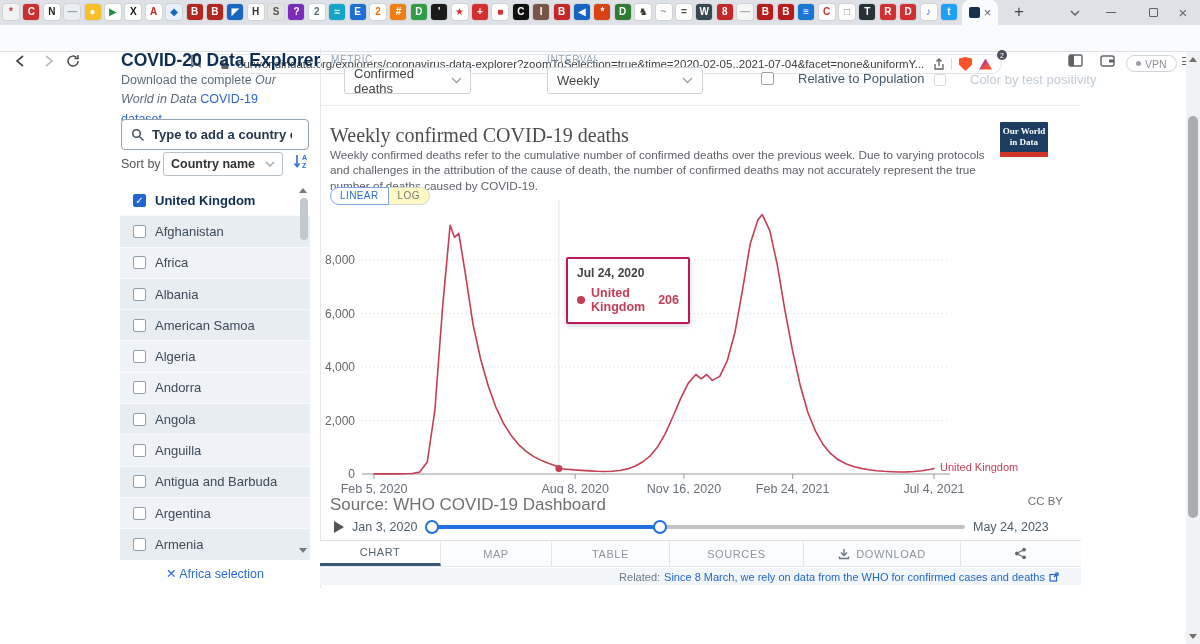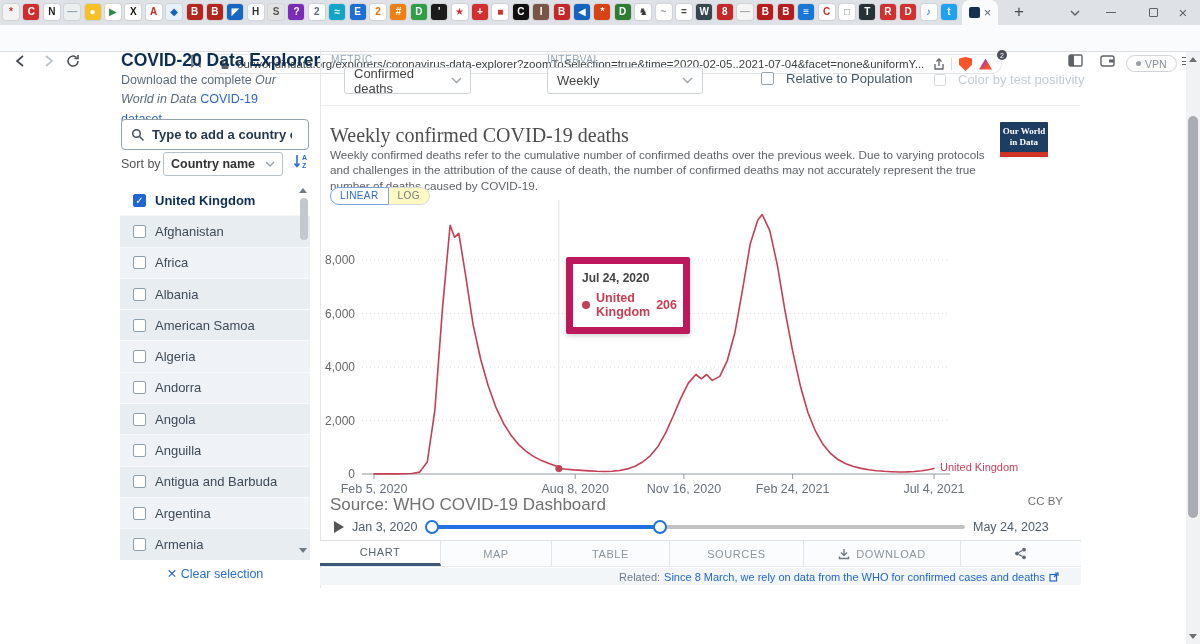--- a/index.html
+++ b/index.html
@@ -83,40 +83,40 @@
   #clear-sel{position:absolute;left:120px;top:566px;width:190px;text-align:center;font-size:12.5px;color:#2b6cd4}
 
   
   #v-divider{position:absolute;left:320px;top:49px;width:1px;height:539px;background:#e5e8ea}
   #h-divider{position:absolute;left:321px;top:105px;width:759px;height:1px;background:#ececec}
   .ctl-label{position:absolute;top:54px;font-size:10px;letter-spacing:.6px;color:#93a5b4}
   .ctl-select{position:absolute;top:67px;height:27px;border:1px solid #ccd3d9;border-radius:3px;background:#fff;
       display:flex;align-items:center;justify-content:space-between;padding:0 9px;font-size:13px;color:#444}
   #metric-label{left:331px}#metric-select{left:344px;width:127px}
   #interval-label{left:547px}#interval-select{left:547px;width:156px}
-  .ctl-check{position:absolute;display:flex;align-items:center;gap:12px;font-size:13px}
+  .ctl-check{position:absolute;display:flex;align-items:center;gap:24px;font-size:13px}
   #cb-relative{left:761px;top:71px;color:#44586b}
   #cb-relative .cb{border-color:#97a4b0}
   #cb-color{left:934px;top:72px;color:#c3ccd4}
   #cb-color .cb{width:12px;height:12px;border-color:#d7dce1}
 
   
   #fig-title{position:absolute;left:330px;top:124px;font-family:"Liberation Serif","DejaVu Serif",serif;
       font-size:20px;color:#4c4c4c}
   #owid-logo{position:absolute;left:1000px;top:122px;width:48px;height:35px;background:#1d3d63;border-radius:1px;
       display:flex;flex-direction:column;align-items:center;justify-content:flex-start;padding-top:4px}
   #owid-logo .l{font-family:"Liberation Serif","DejaVu Serif",serif;font-weight:bold;color:#fff;font-size:9px;line-height:10.5px}
   #owid-strip{position:absolute;bottom:0;left:0;width:100%;height:5px;background:#d03426}
   #fig-sub{position:absolute;left:330px;top:147px;width:655px;font-size:11.7px;line-height:1.32;color:#5f6368}
   #scale-toggle{position:absolute;left:330px;top:187px;display:inline-flex;height:18px;font-size:10px;font-weight:normal;letter-spacing:.4px}
   #sc-lin{border:1px solid #7ea4dd;border-radius:10px 0 0 10px;color:#2b6cd4;background:#fff;padding:2px 9px}
   #sc-log{border:1px solid #d6dadd;border-left:none;border-radius:0 10px 10px 0;color:#707a82;background:#fef9c3;padding:2px 9px}
   #chart-svg{position:absolute;left:325px;top:192px}
   #entity-lab{position:absolute;left:940px;top:461px;font-size:11px}
-  #tooltip{position:absolute;left:566px;top:257px;width:124px;background:#fff;border:7px solid #be185d;border-radius:2px;
+  #tooltip{position:absolute;left:566px;top:257px;width:124px;background:#fff;border:2px solid #be185d;border-radius:2px;
       box-shadow:0 2px 5px rgba(0,0,0,.18);padding:7px 9px 8px}
   .tt-date{font-size:12px;font-weight:bold;color:#444}
   .tt-row{display:flex;align-items:center;gap:6px;margin-top:6px;font-size:12.5px;font-weight:bold}
   .tt-dot{width:8px;height:8px;border-radius:4px;flex:0 0 auto}
   .tt-val{margin-left:auto}
   #src-row{position:absolute;left:330px;top:495px;font-size:17px;color:#707070}
   #ccby{position:absolute;left:1020px;top:495px;width:43px;text-align:right;font-size:11.5px;color:#707070}
 
   
   #play{position:absolute;left:334px;top:521px;width:0;height:0;border-left:10px solid #555;
@@ -435,21 +435,21 @@
       <span>Armenia</span>
     </div>
   </div>
 <div id="list-scroll-up">
     <div class="ltri-up"></div>
   </div>
 <div id="list-thumb"></div>
 <div id="list-scroll-dn">
     <div class="ltri-dn"></div>
   </div>
-<div id="clear-sel"><span>✕</span> <span>Clear selection</span></div>
+<div id="clear-sel"><span>✕</span> <span>Africa selection</span></div>
 
 <div id="v-divider"></div>
 <div id="h-divider"></div>
 <div class="ctl-label" id="metric-label">METRIC</div>
 <div class="ctl-select" id="metric-select">
   <span>Confirmed deaths</span>
   <svg width="11" height="7">
       <polyline points="1,1 5.5,5.5 10,1" fill="none" stroke="#98a1a9" stroke-width="1.3"></polyline>
     </svg>
 </div>

